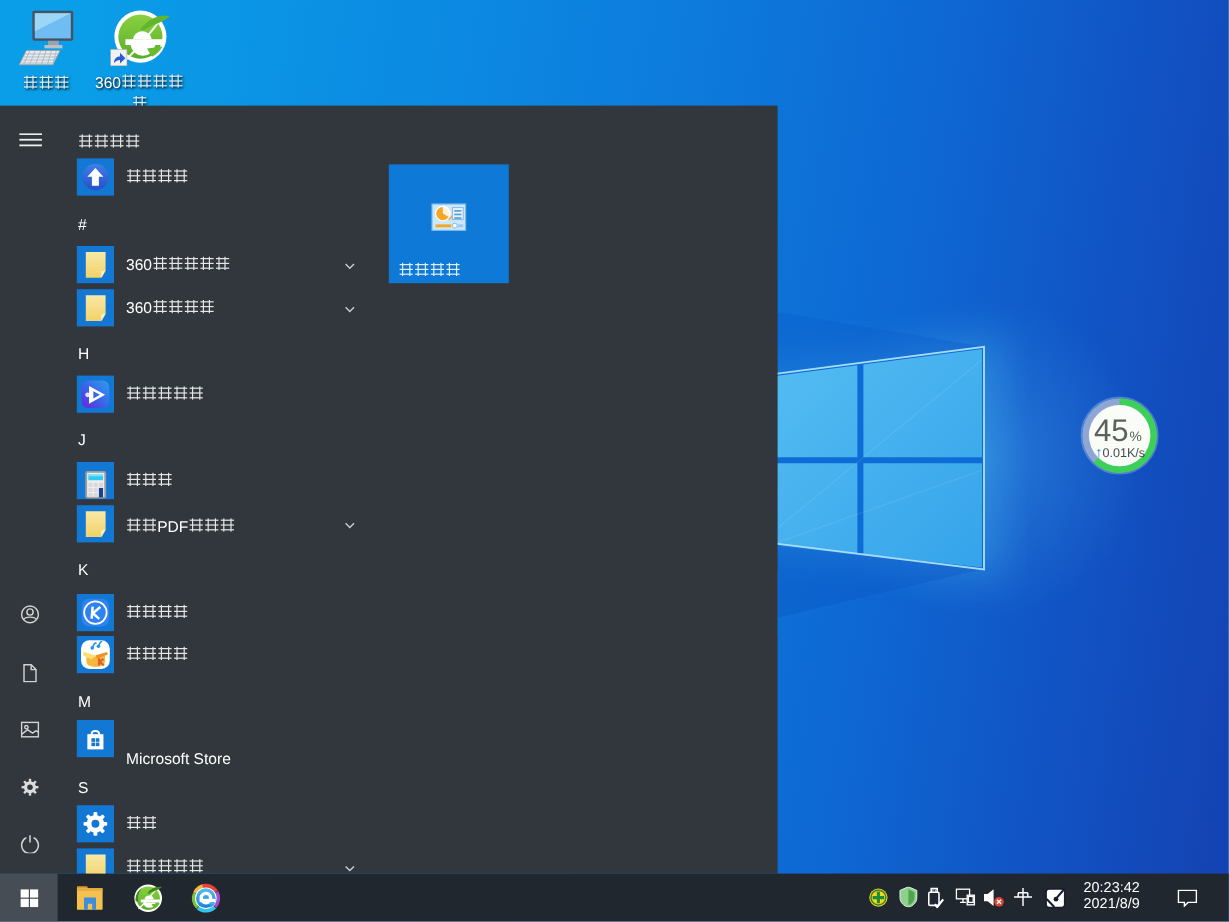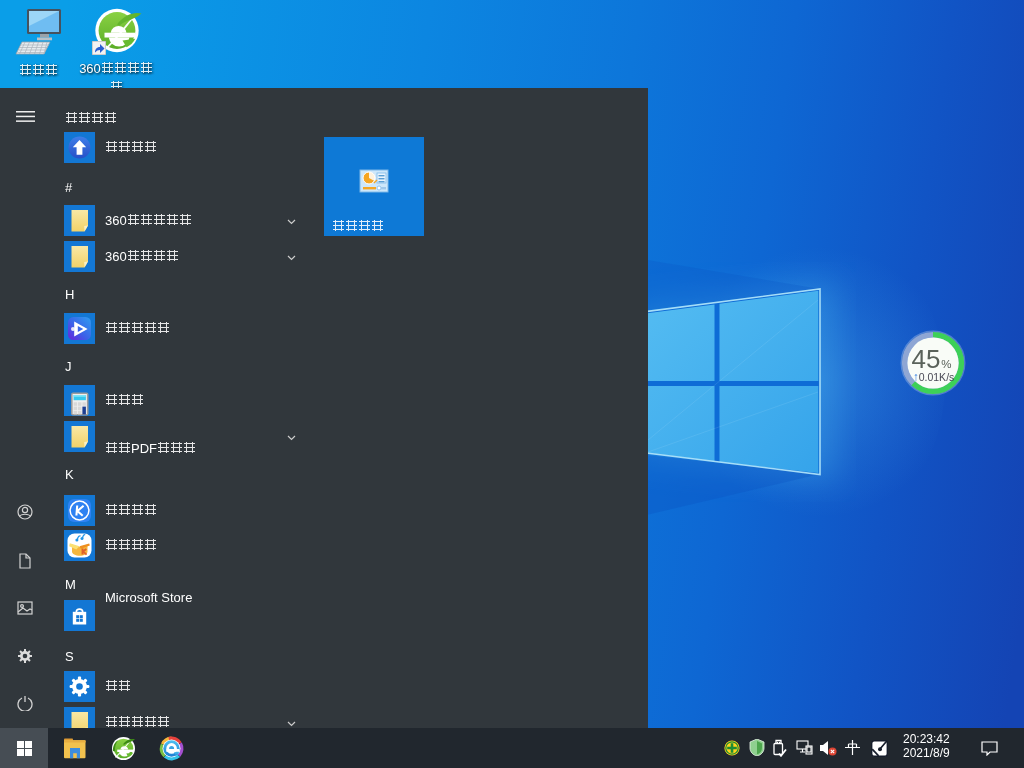--- a/index.html
+++ b/index.html
@@ -245,21 +245,21 @@
  <div class="row-ic" style="top:333px"><svg width="31" height="31" viewBox="0 0 31 31">
           <defs>
             <linearGradient id="fg" x1="0" y1="0" x2="0" y2="1">
               <stop offset="0" stop-color="#f9e8a5"></stop>
               <stop offset="1" stop-color="#f2d268"></stop>
             </linearGradient>
           </defs>
           <path d="M7.5,5 H24 V20.5 L20.5,26.5 H7.5 Z" fill="url(#fg)"></path>
           <path d="M24,20.5 L20.5,26.5 L20.2,21 Z" fill="#fbf0c4"></path>
         </svg></div>
- <div class="row-tx" style="top:354px"><span class="k"></span><span class="k"></span>PDF<span class="k"></span><span class="k"></span><span class="k"></span></div>
+ <div class="row-tx" style="top:344px"><span class="k"></span><span class="k"></span>PDF<span class="k"></span><span class="k"></span><span class="k"></span></div>
  <div class="row-ic" style="top:407px"><svg width="31" height="31" viewBox="0 0 31 31">
           <rect x="4" y="4" width="23" height="23" rx="6" fill="#2e82f2"></rect>
           <circle cx="15.5" cy="15.5" r="9.4" fill="none" stroke="#fff" stroke-width="1.5"></circle>
           <path d="M13.2,10.5 L12.4,20.5 M19.6,10.8 L13.4,16 L18.7,20.7" fill="none" stroke="#fff" stroke-width="2.1"></path>
         </svg></div>
  <div class="row-tx" style="top:416px"><span class="k"></span><span class="k"></span><span class="k"></span><span class="k"></span></div>
  <div class="row-ic" style="top:442px"><svg width="31" height="31" viewBox="0 0 31 31">
           <rect x="3.5" y="3.5" width="24" height="24" rx="7" fill="#fff"></rect>
           <path d="M8,14.5 L15.5,17 L23.5,14.5 L23.5,21.5 C23.5,24 20,25.8 15.8,25.8 C11.5,25.8 8,24 8,21.5 Z" fill="#f6b73c"></path>
           <path d="M5.8,13.2 L15.5,16.2 L12.3,19.5 L5.2,16.2 Z" fill="#fbe071"></path>
@@ -274,21 +274,21 @@
  <div class="row-ic" style="top:512px"><svg width="31" height="31" viewBox="0 0 31 31">
           <path d="M12.3,12 C12.3,8.2 18.7,8.2 18.7,12" fill="none" stroke="#fff" stroke-width="1.6"></path>
           <rect x="8.8" y="11.8" width="13.4" height="12.7" fill="#fff"></rect>
           <g fill="#1377d4">
             <rect x="12.2" y="15.2" width="3" height="3"></rect>
             <rect x="15.8" y="15.2" width="3" height="3"></rect>
             <rect x="12.2" y="18.8" width="3" height="3"></rect>
             <rect x="15.8" y="18.8" width="3" height="3"></rect>
           </g>
         </svg></div>
- <div class="row-tx" style="top:503px">Microsoft Store</div>
+ <div class="row-tx" style="top:538px">Microsoft Store</div>
  <div class="row-ic" style="top:583px"><svg width="31" height="31" viewBox="0 0 31 31">
           <g fill="#fff">
             <circle cx="15.5" cy="15.5" r="7.4"></circle>
             <g>
               <rect x="13.9" y="5.6" width="3.2" height="3.6" rx="1"></rect>
               <rect x="13.9" y="21.8" width="3.2" height="3.6" rx="1"></rect>
               <rect x="5.6" y="13.9" width="3.6" height="3.2" rx="1"></rect>
               <rect x="21.8" y="13.9" width="3.6" height="3.2" rx="1"></rect>
               <rect x="13.9" y="5.6" width="3.2" height="3.6" rx="1" transform="rotate(45 15.5 15.5)"></rect>
               <rect x="13.9" y="21.8" width="3.2" height="3.6" rx="1" transform="rotate(45 15.5 15.5)"></rect>

